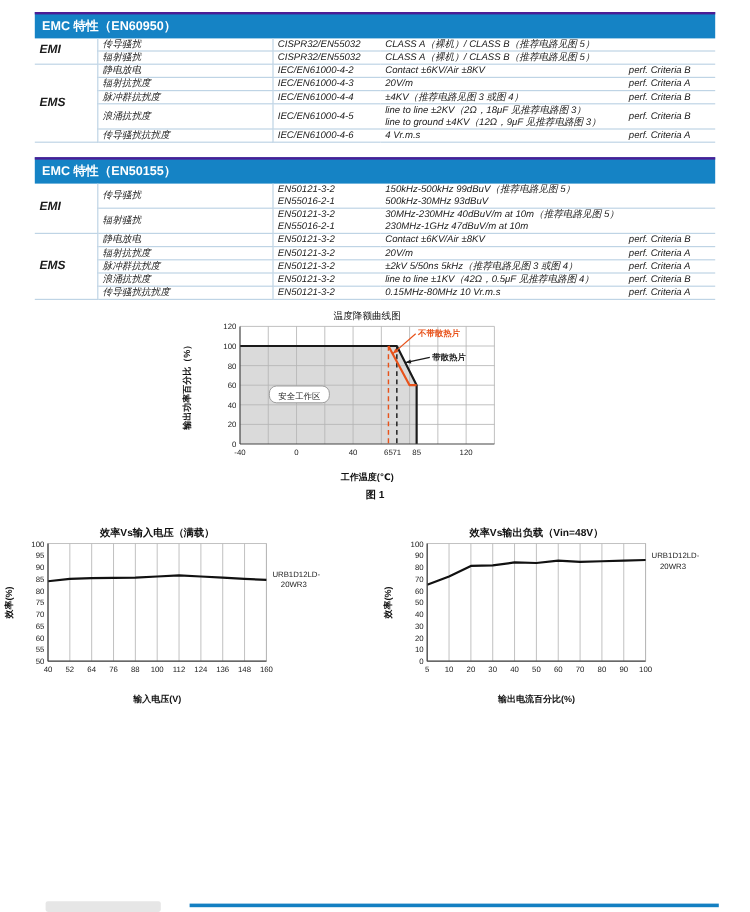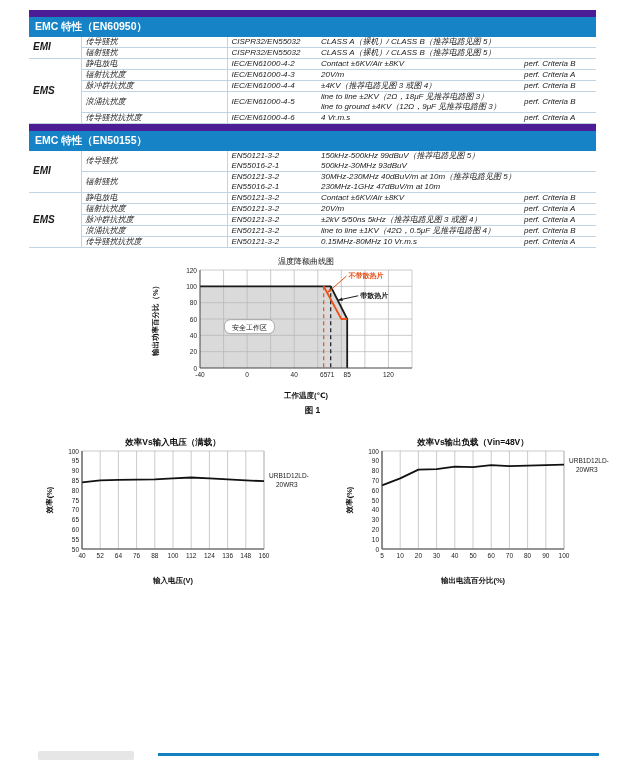--- a/index.html
+++ b/index.html
@@ -7,24 +7,24 @@
     width:625px;height:760px;background:#ffffff;
     font-family:"Liberation Sans","DejaVu Sans",sans-serif;
     color:#1a1a1a;
   }
   .page{position:relative;width:625px;height:760px;overflow:hidden;background:#fff;}
 
   
   .bar{
     width:567px;margin:0 auto;box-sizing:border-box;
     background:#1583c5;color:#fff;font-weight:bold;font-size:10.5px;
-    padding:3px 6px;border-top:7px solid #4c1d95;
+    padding:3px 6px;border-top:2px solid #4c1d95;
   }
   .bar.first{margin-top:10px;}
-  .bar.mt{margin-top:0;}
+  .bar.mt{margin-top:12px;}
 
   
   table.emc{
     width:567px;margin:0 auto;border-collapse:collapse;table-layout:fixed;
     font-size:8px;line-height:1.25;color:#1a1a1a;
   }
   table.emc td{
     border-bottom:1px solid #bfd4e5;
     padding:0 4px;vertical-align:middle;
     overflow:hidden;white-space:nowrap;font-style:italic;
@@ -32,21 +32,21 @@
   td.g{border-right:1px solid #bfd4e5;font-weight:bold;font-size:10px;padding-left:6px;}
   td.i{border-right:1px solid #bfd4e5;}
   td.c{padding-right:2px;}
   td.d div, td.s div{white-space:nowrap;}
 
   
   .derating-wrap{margin-top:4px;text-align:center;}
   svg{font-family:"Liberation Sans","DejaVu Sans",sans-serif;display:block;}
   svg.center{margin:0 auto;}
   .caption{text-align:center;font-size:8.5px;margin-top:3px;color:#111;font-weight:bold;}
-  .chart-row{display:flex;justify-content:flex-start;gap:16px;margin-top:16px;margin-left:42px;}
+  .chart-row{display:flex;justify-content:flex-start;gap:16px;margin-top:16px;}
 
   
   .footer-logo{position:absolute;left:38px;top:751px;width:96px;height:9px;background:#e6e6e6;border-radius:2px;}
   .footer-line{position:absolute;left:158px;top:753px;width:441px;height:3px;background:#1480c2;}
 </style>
 </head>
 <body>
 
 <div class="page">
 

